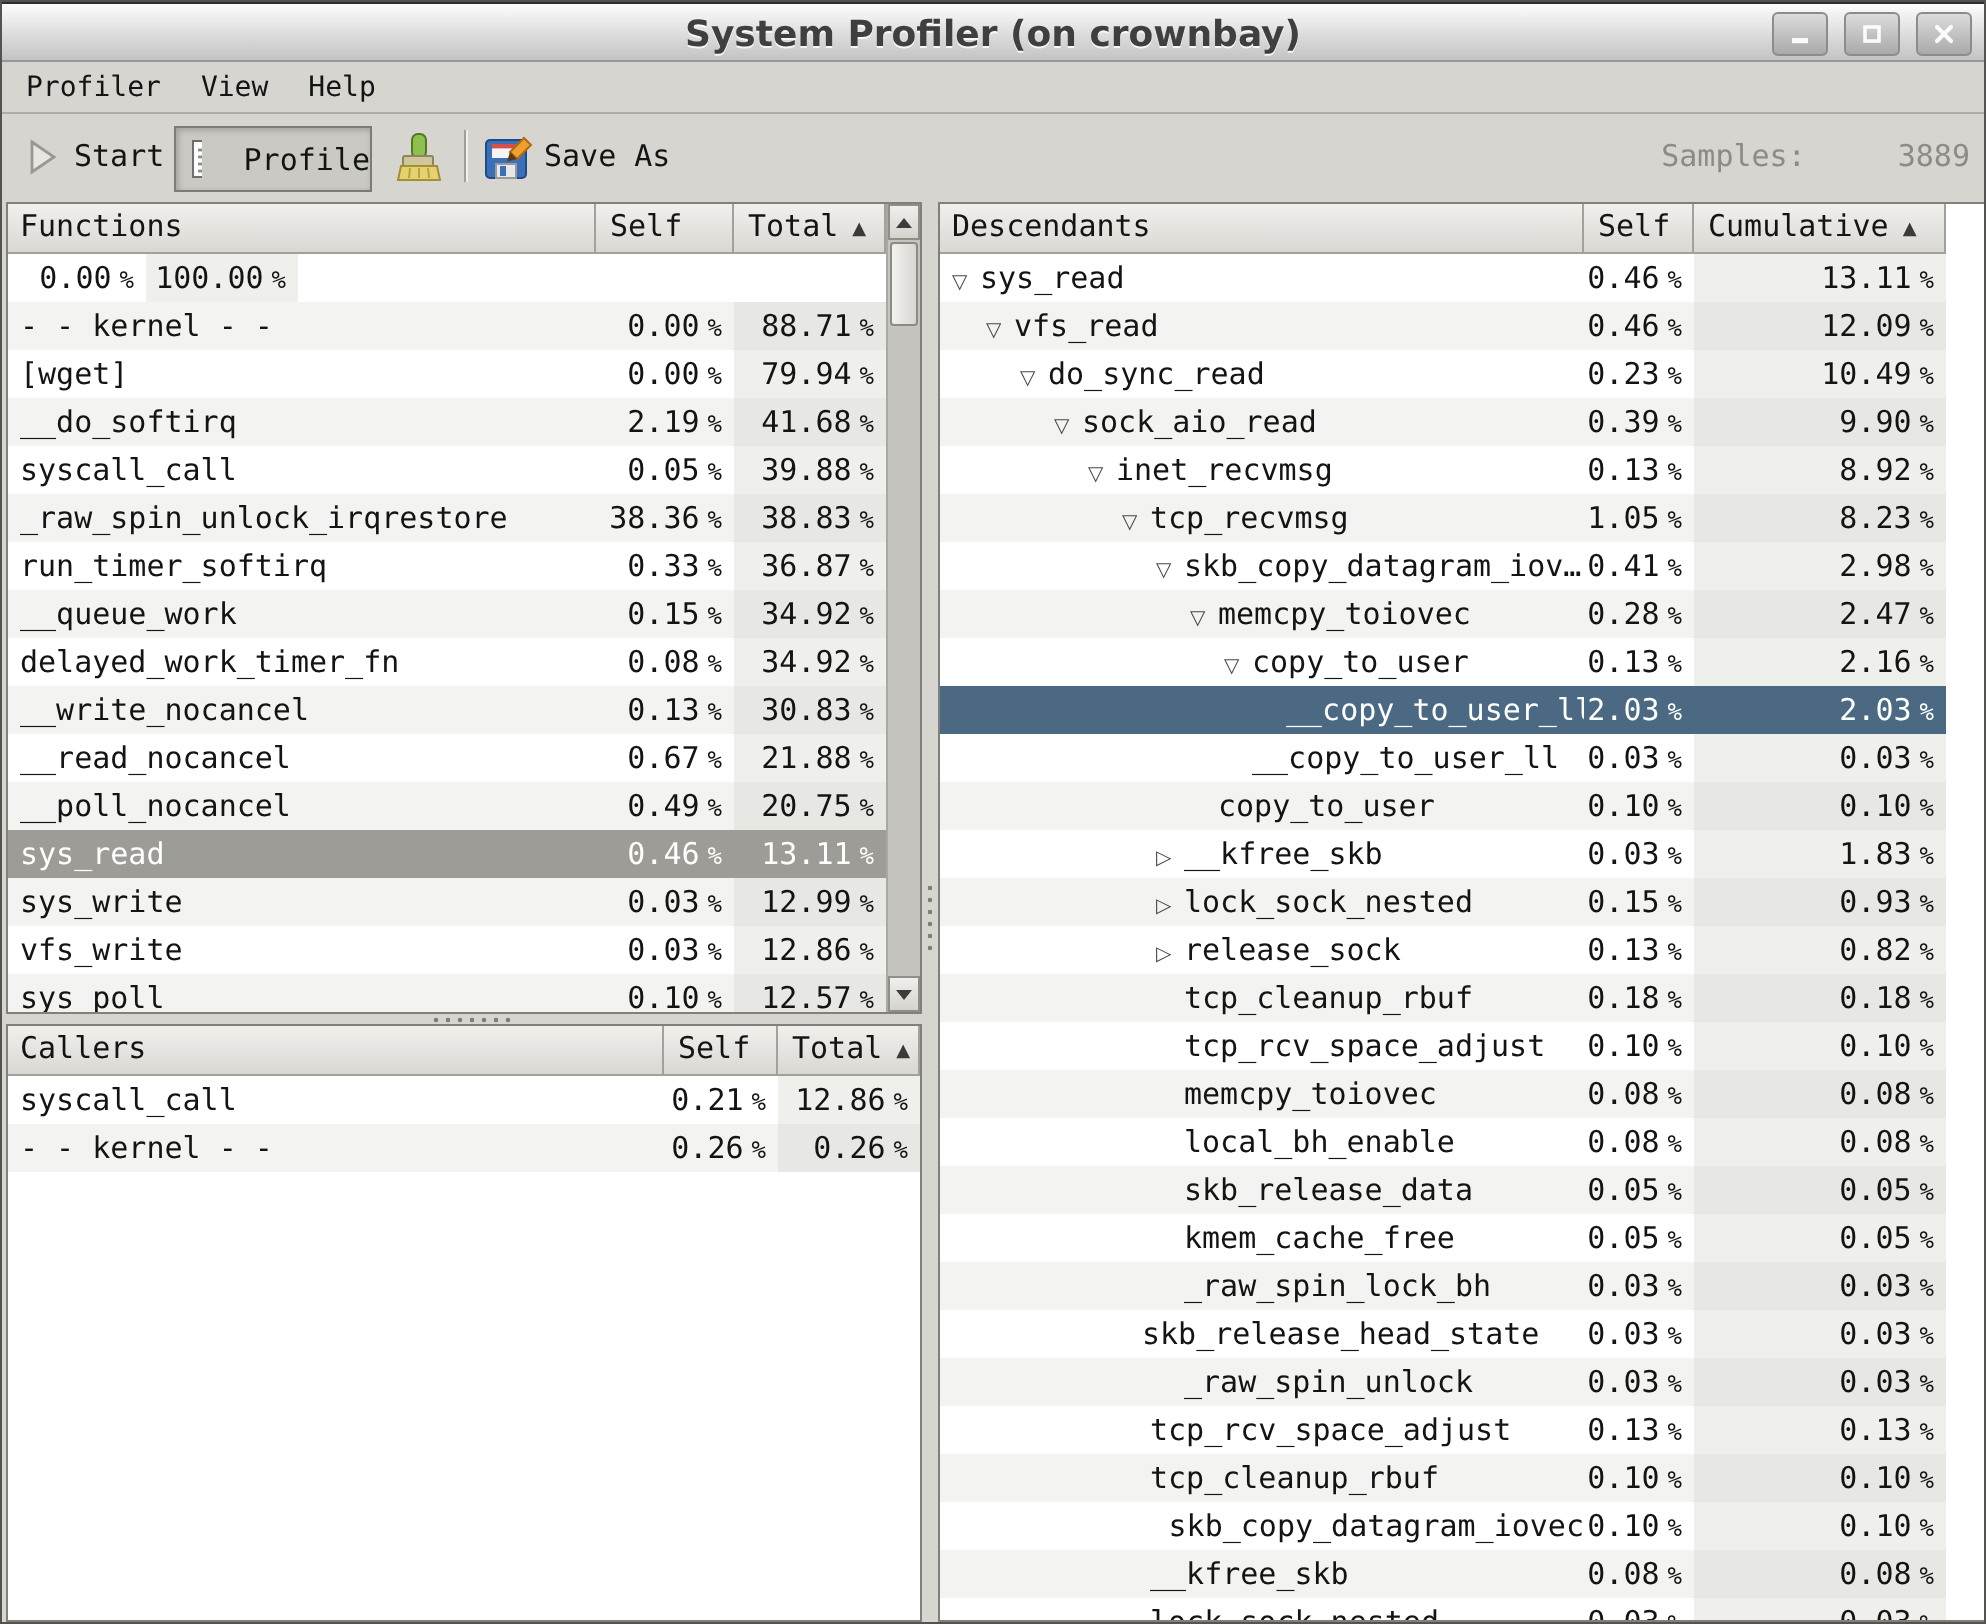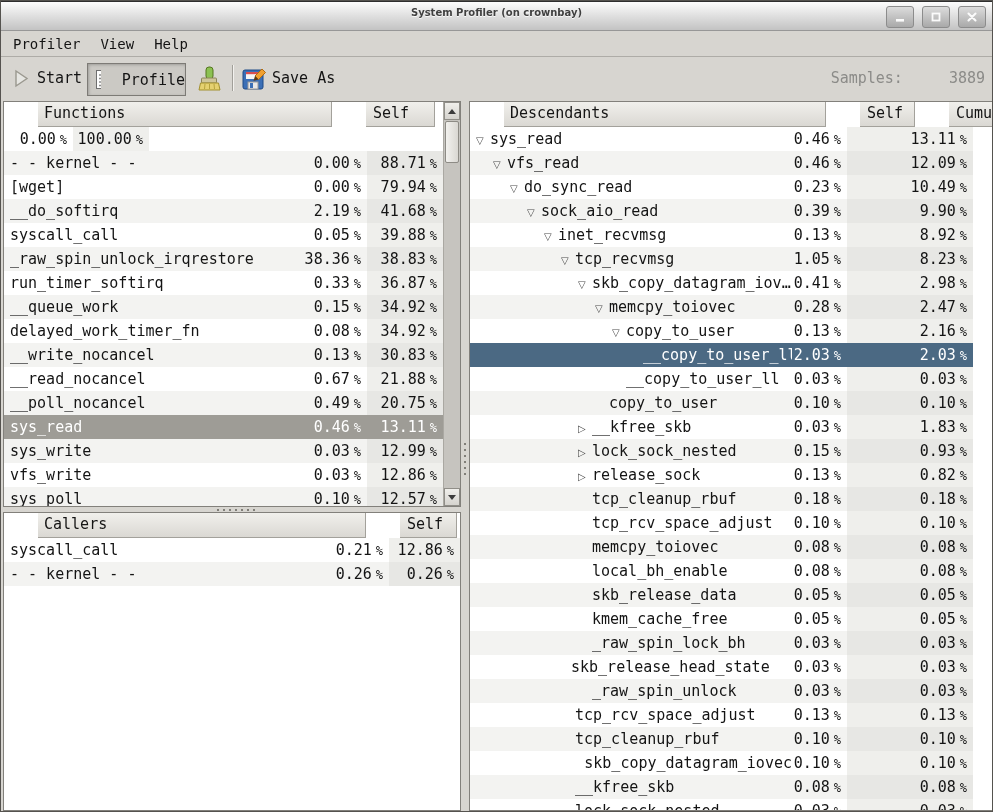--- a/index.html
+++ b/index.html
@@ -4,21 +4,21 @@
 <style>
   html,body{margin:0;padding:0;background:#9a9a9a;}
   .win{position:relative;width:993px;height:812px;background:#d7d5d0;overflow:hidden;
        font-family:"DejaVu Sans Mono",monospace;font-size:15px;color:#141414;
        border:1px solid #55534f;box-sizing:border-box;}
   
   .titlebar{position:absolute;left:0;top:0;width:100%;height:30px;
     background:linear-gradient(#fdfdfd,#e2e2e2 45%,#c3c3c3);border-bottom:1px solid #979797;
     border-top:1px solid #2e2e2e;box-sizing:border-box;}
   .title{position:absolute;left:0;right:0;top:5px;text-align:center;
-    font-family:"DejaVu Sans",sans-serif;font-weight:bold;font-size:10px;color:#3f3f3f;
+    font-family:"DejaVu Sans",sans-serif;font-weight:bold;font-size:18px;color:#3f3f3f;
     text-shadow:0 1px 0 rgba(255,255,255,.8);}
   .winbtns{position:absolute;right:6px;top:4px;display:flex;gap:8px;}
   .winbtn{width:26px;height:20px;border:1px solid #8c8c8c;border-radius:3px;
     background:linear-gradient(#dcdcdc,#a9a9a9);display:flex;align-items:center;justify-content:center;}
   
   .menubar{position:absolute;left:0;top:30px;width:100%;height:26px;background:#d7d5d0;
     border-bottom:1px solid #aeaca7;box-sizing:border-box;display:flex;align-items:center;font-size:14px;}
   .menuitem{padding:2px 10px;}
   .menuitem:first-child{margin-left:2px;}
   
@@ -34,21 +34,21 @@
   .tb-samples{position:absolute;right:7px;top:0;height:42px;display:flex;align-items:center;color:#8b8b88;}
   .tb-samples .gap{display:inline-block;width:46px;}
   
   .panel{position:absolute;background:#fff;border:1px solid #82807b;box-sizing:border-box;}
   .p-fn{left:2px;top:100px;width:458px;height:406px;}
   .p-cl{left:2px;top:511px;width:458px;height:299px;}
   .p-ds{left:468px;top:100px;width:585px;height:710px;}
   .hdr{position:absolute;left:0;top:0;height:25px;display:flex;}
   .hc{box-sizing:border-box;height:25px;line-height:23px;border-right:1px solid #a3a19b;
     border-bottom:1px solid #a3a19b;background:linear-gradient(#f1f0ec,#dad8d3);
-    padding-left:7px;white-space:nowrap;overflow:hidden;margin-left:34px;}
+    padding-left:7px;white-space:nowrap;overflow:hidden;}
   .sort{display:inline-block;margin-left:7px;font-family:"DejaVu Sans",sans-serif;font-size:9px;color:#3a3a3a;vertical-align:1px;}
   .sort::before{content:"▲";}
   .rows{position:absolute;top:25px;left:0;bottom:0;overflow:hidden;background:#fff;}
   .p-fn .rows{width:439px;}
   .p-cl .rows{width:456px;}
   .p-ds .rows{width:503px;}
   .trow{display:flex;height:24px;line-height:24px;white-space:nowrap;}
   .c{box-sizing:border-box;overflow:hidden;}
   .c-name{padding-left:6px;}
   .num{text-align:right;padding-right:6px;}

